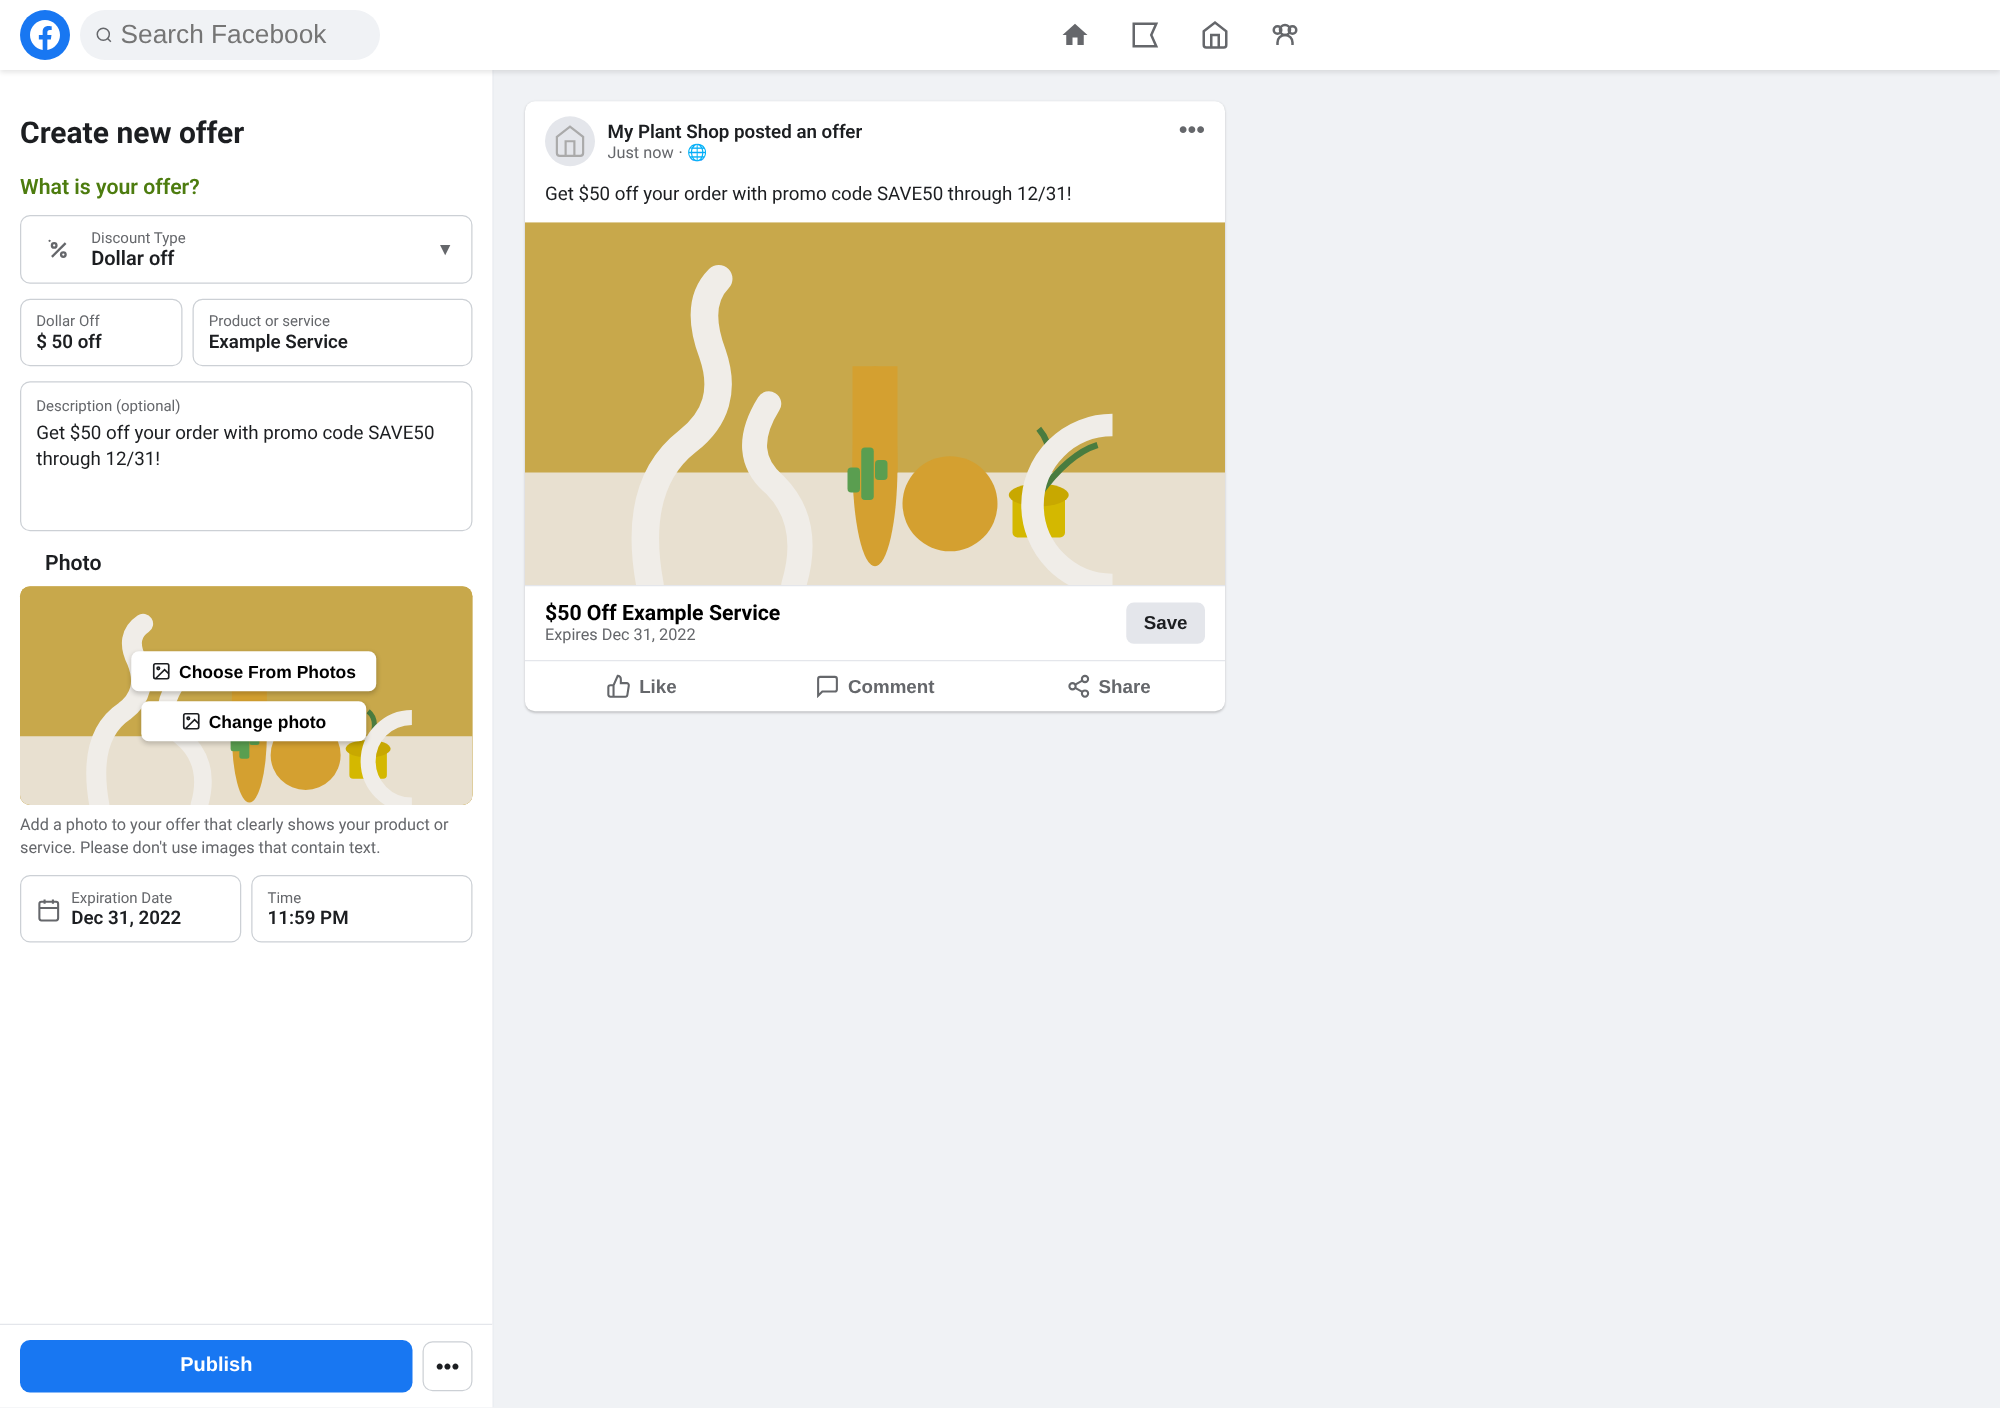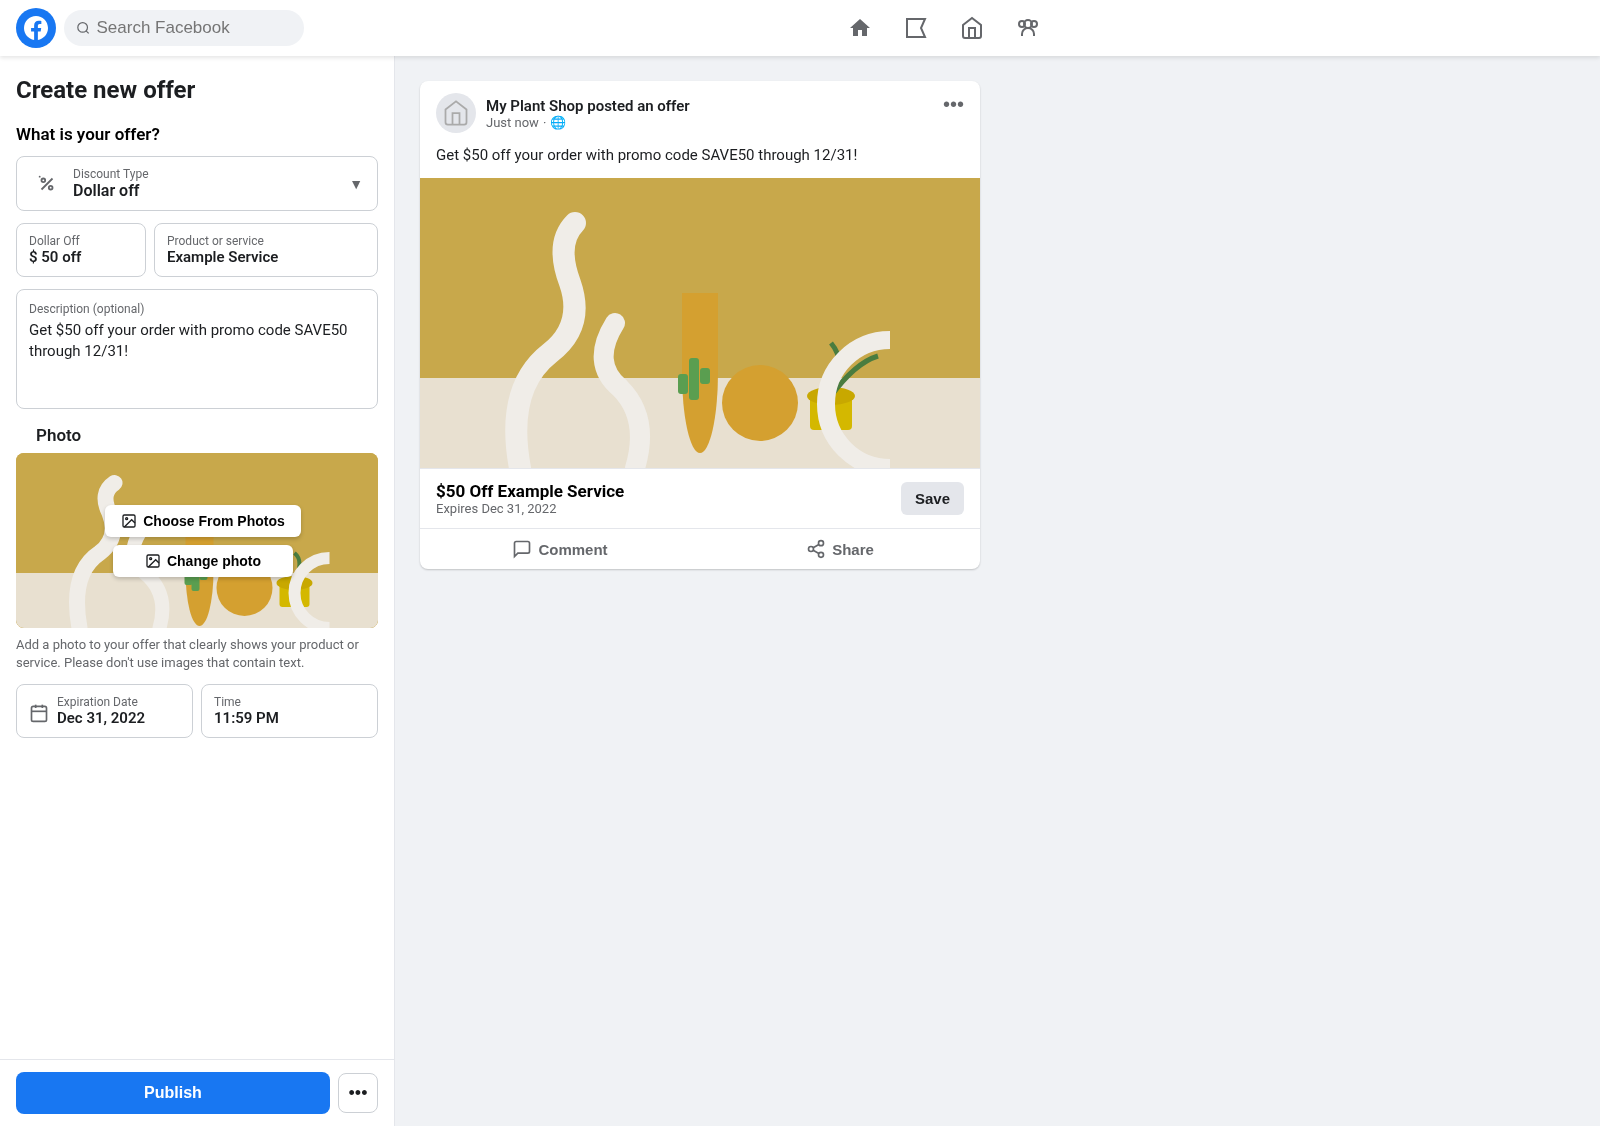--- a/index.html
+++ b/index.html
@@ -4,32 +4,32 @@
   <style>
     * { box-sizing: border-box; margin: 0; padding: 0; }
     body { font-family: -apple-system, BlinkMacSystemFont, 'Segoe UI', Roboto, Helvetica, Arial, sans-serif; background: #f0f2f5; display: flex; flex-direction: column; height: 100vh; overflow: hidden; }
 
     
     .top-nav { background: #fff; height: 56px; display: flex; align-items: center; padding: 0 16px; box-shadow: 0 2px 4px rgba(0,0,0,0.1); position: fixed; top: 0; left: 0; right: 0; z-index: 100; }
     .nav-left { display: flex; align-items: center; gap: 8px; }
     .fb-logo { width: 40px; height: 40px; border-radius: 50%; background: #1877f2; display: flex; align-items: center; justify-content: center; flex-shrink: 0; }
     .fb-logo svg { width: 24px; height: 24px; fill: #fff; }
     .search-bar { background: #f0f2f5; border-radius: 20px; display: flex; align-items: center; padding: 8px 12px; gap: 6px; width: 240px; }
-    .search-bar input { background: transparent; border: none; outline: none; font-size: 17px; color: #65676b; width: 100%; }
+    .search-bar input { background: transparent; border: none; outline: none; font-size: 21px; color: #65676b; width: 100%; }
     .nav-center { flex: 1; display: flex; justify-content: center; gap: 8px; }
     .nav-icon-btn { width: 48px; height: 40px; border-radius: 8px; border: none; background: transparent; cursor: pointer; display: flex; align-items: center; justify-content: center; color: #65676b; font-size: 20px; }
 
     
     .main-layout { display: flex; margin-top: 56px; height: calc(100vh - 56px); }
 
     
     .left-panel { width: 395px; min-width: 395px; background: #fff; display: flex; flex-direction: column; overflow-y: auto; border-right: 1px solid #e4e6eb; }
-    .left-content { padding: 20px 16px; flex: 1; }
+    .left-content { padding: 36px 16px; flex: 1; }
     .page-title { font-size: 24px; font-weight: 700; color: #1c1e21; margin-bottom: 20px; }
-    .section-label { font-size: 17px; font-weight: 600; color: #000000; margin-bottom: 12px; }
+    .section-label { font-size: 17px; font-weight: 600; color: #4d7c0f; margin-bottom: 12px; }
 
     
     .discount-dropdown { border: 1px solid #ccd0d5; border-radius: 8px; padding: 10px 14px; display: flex; align-items: center; gap: 10px; cursor: pointer; margin-bottom: 12px; background: #fff; }
     .discount-icon { width: 32px; height: 32px; display: flex; align-items: center; justify-content: center; color: #65676b; font-size: 18px; }
     .discount-label-group { flex: 1; }
     .discount-sub { font-size: 12px; color: #65676b; }
     .discount-val { font-size: 16px; font-weight: 600; color: #1c1e21; }
     .chevron-down { color: #65676b; font-size: 14px; }
 
     
@@ -315,20 +315,26 @@
         <div class="offer-info">
           <div class="offer-title">$50 Off Example Service</div>
           <div class="offer-expires">Expires Dec 31, 2022</div>
         </div>
         <button class="save-btn">Save</button>
       </div>
 
       <div class="card-actions">
         <button class="action-btn">
           <svg width="20" height="20" viewBox="0 0 24 24" fill="none" stroke="#65676b" stroke-width="2">
+              <path d="M14 9V5a3 3 0 0 0-3-3l-4 9v11h11.28a2 2 0 0 0 2-1.7l1.38-9a2 2 0 0 0-2-2.3zM7 22H4a2 2 0 0 1-2-2v-7a2 2 0 0 1 2-2h3"></path>
+            </svg>
+          <span>Like</span>
+        </button>
+        <button class="action-btn">
+          <svg width="20" height="20" viewBox="0 0 24 24" fill="none" stroke="#65676b" stroke-width="2">
               <path d="M21 15a2 2 0 0 1-2 2H7l-4 4V5a2 2 0 0 1 2-2h14a2 2 0 0 1 2 2z"></path>
             </svg>
           <span>Comment</span>
         </button>
         <button class="action-btn">
           <svg width="20" height="20" viewBox="0 0 24 24" fill="none" stroke="#65676b" stroke-width="2">
               <circle cx="18" cy="5" r="3"></circle>
               <circle cx="6" cy="12" r="3"></circle>
               <circle cx="18" cy="19" r="3"></circle>
               <line x1="8.59" y1="13.51" x2="15.42" y2="17.49"></line>

